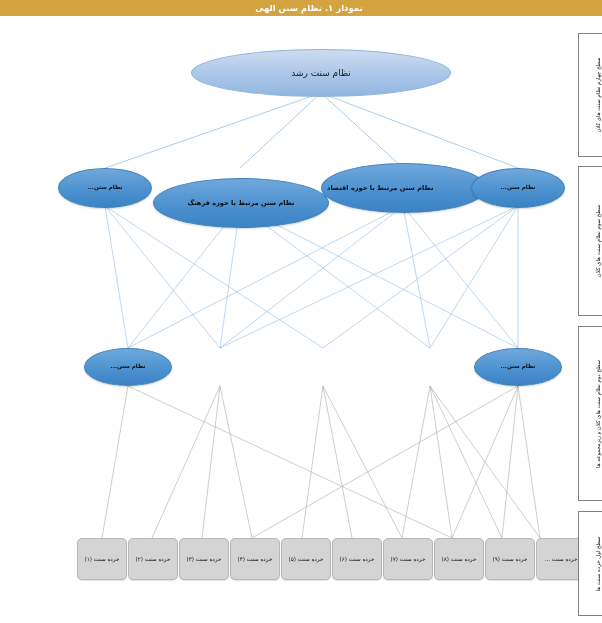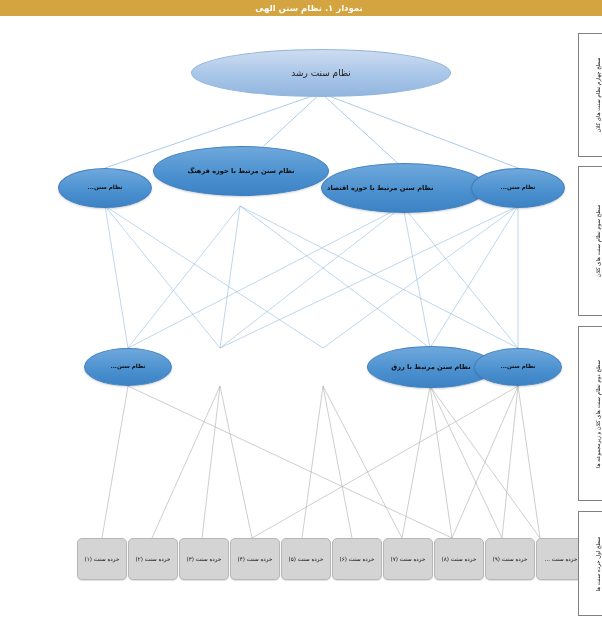--- a/index.html
+++ b/index.html
@@ -179,36 +179,33 @@
     </g>
   </svg>
 
   <div class="node ellipse ellipse-top" style="left:151px; top:33px; width:260px; height:48px;">
     <span class="ellipse-lbl">نظام سنت رشد</span>
   </div>
 
   <div class="node ellipse ellipse-mid ellipse-small" style="left:18px; top:152px; width:94px; height:40px;">
     <span class="ellipse-lbl">نظام سنن...</span>
   </div>
-  <div class="node ellipse ellipse-mid" style="left:113px; top:130px; width:176px; height:50px;justify-content:center;">
+  <div class="node ellipse ellipse-mid" style="left:113px; top:162px; width:176px; height:50px;justify-content:center;">
     <span class="ellipse-lbl">نظام سنن مرتبط با حوزه فرهنگ</span>
   </div>
   <div class="node ellipse ellipse-mid" style="left:281px; top:147px; width:166px; height:50px;justify-content:flex-end;">
     <span class="ellipse-lbl">نظام سنن مرتبط با حوزه اقتصاد</span>
   </div>
   <div class="node ellipse ellipse-mid ellipse-small" style="left:431px; top:152px; width:94px; height:40px;">
     <span class="ellipse-lbl">نظام سنن...</span>
   </div>
 
   <div class="node ellipse ellipse-mid ellipse-small" style="left:44px; top:332px; width:88px; height:38px;">
     <span class="ellipse-lbl">نظام سنن...</span>
   </div>
-  <div class="node ellipse ellipse-mid" style="left:327px; top:330px; width:128px; height:42px;">
-    <span class="ellipse-lbl">نظام سنن مرتبط با رزق</span>
-  </div>
   <div class="node ellipse ellipse-mid ellipse-small" style="left:434px; top:332px; width:88px; height:38px;">
     <span class="ellipse-lbl">نظام سنن...</span>
   </div>
 
   <div class="node chip" style="left:37px;  top:522px; width:50px; height:42px;">
     <span>خرده سنت (۱)</span>
   </div>
   <div class="node chip" style="left:88px;  top:522px; width:50px; height:42px;">
     <span>خرده سنت (۲)</span>
   </div>

